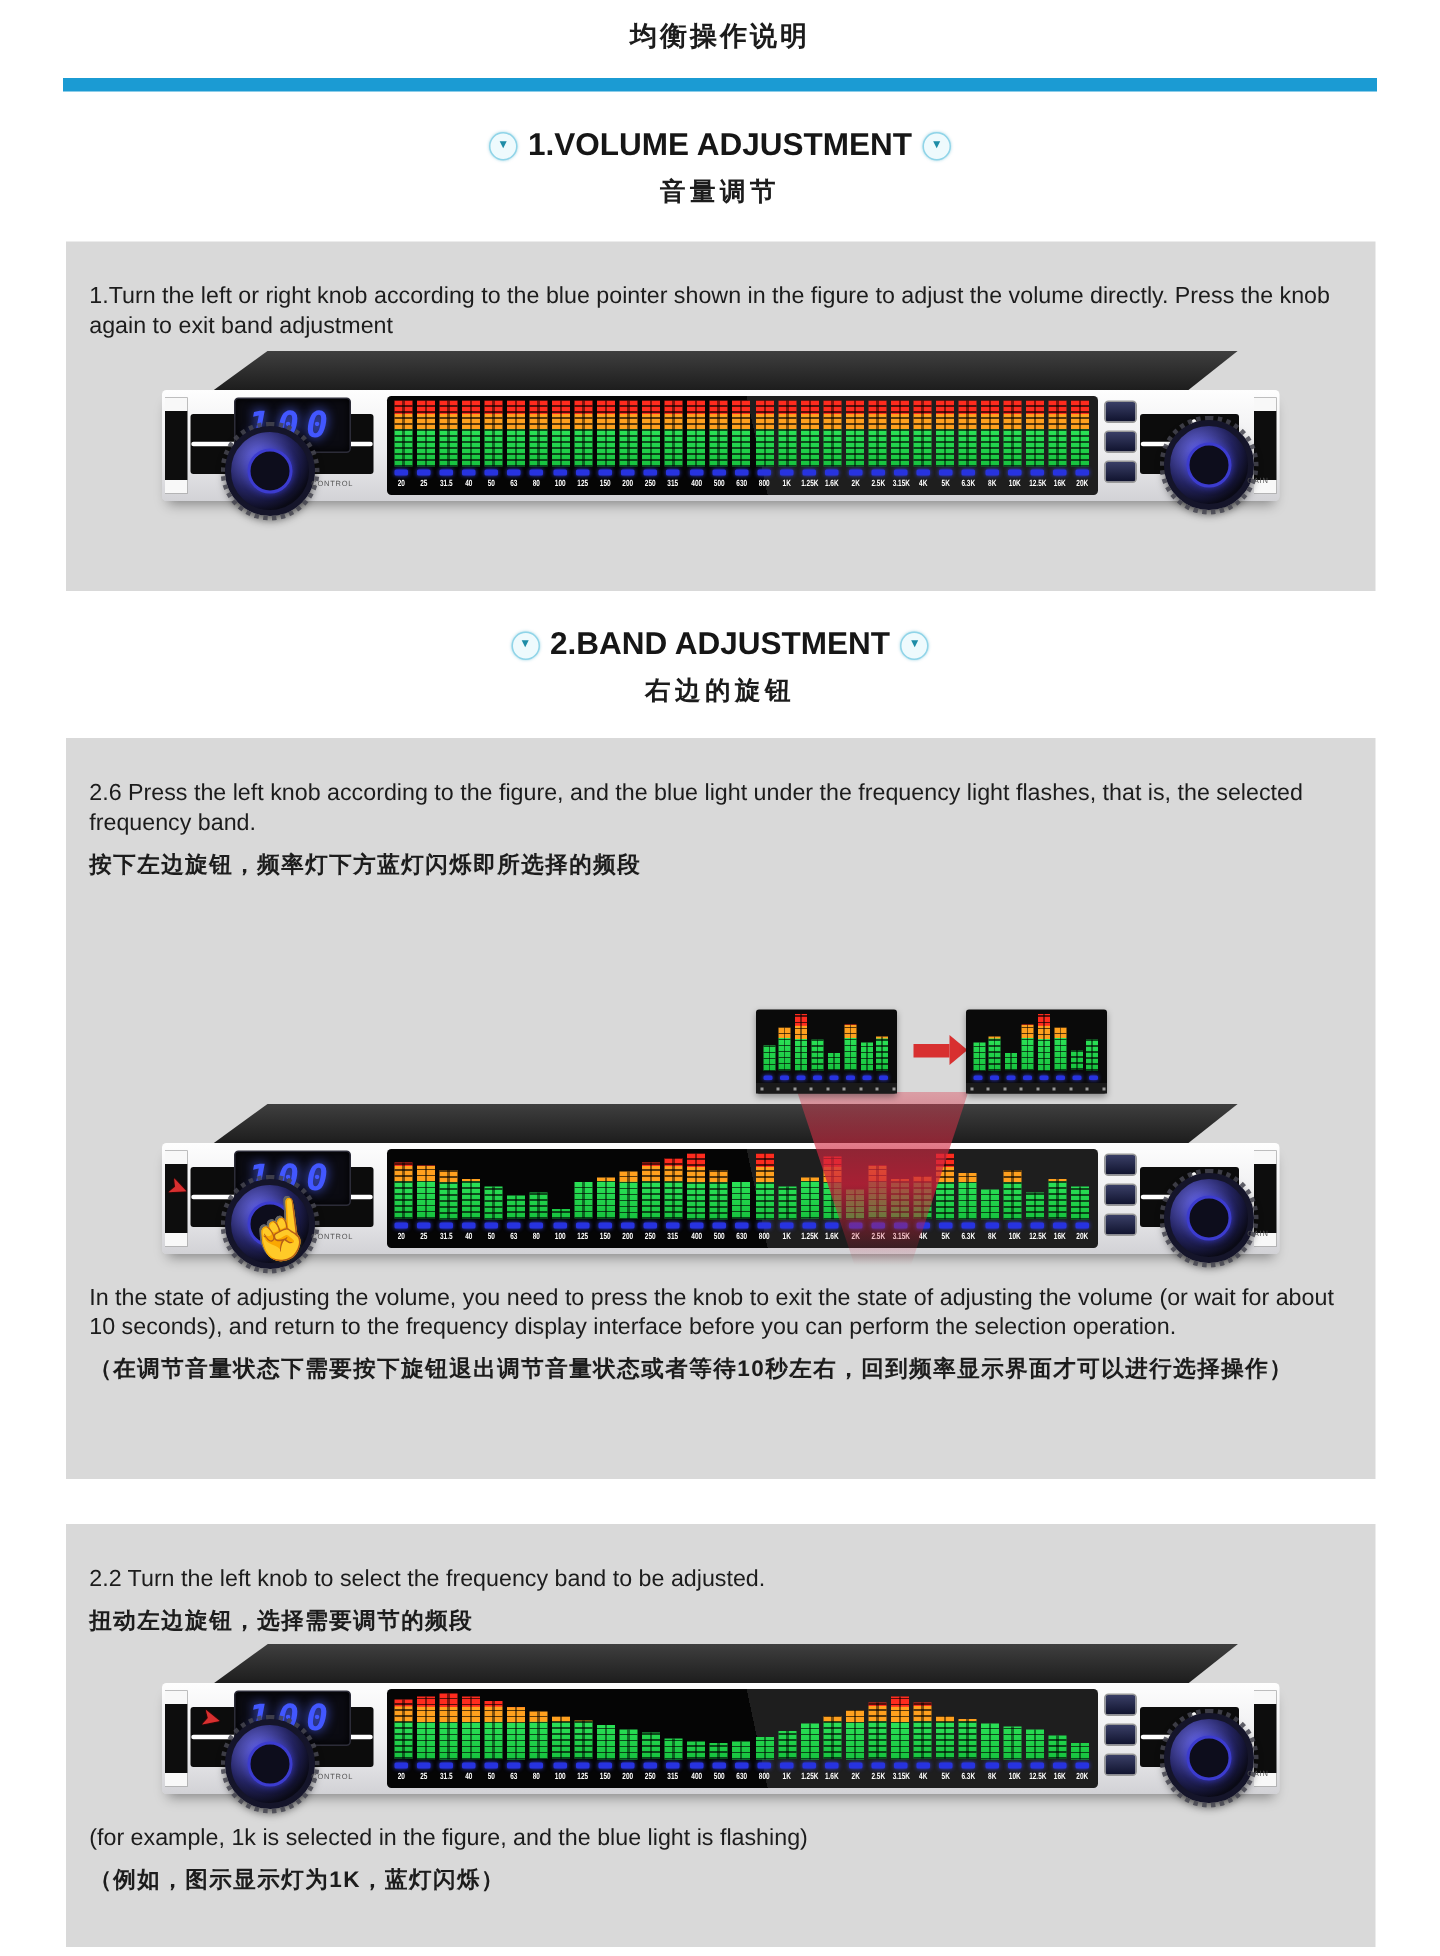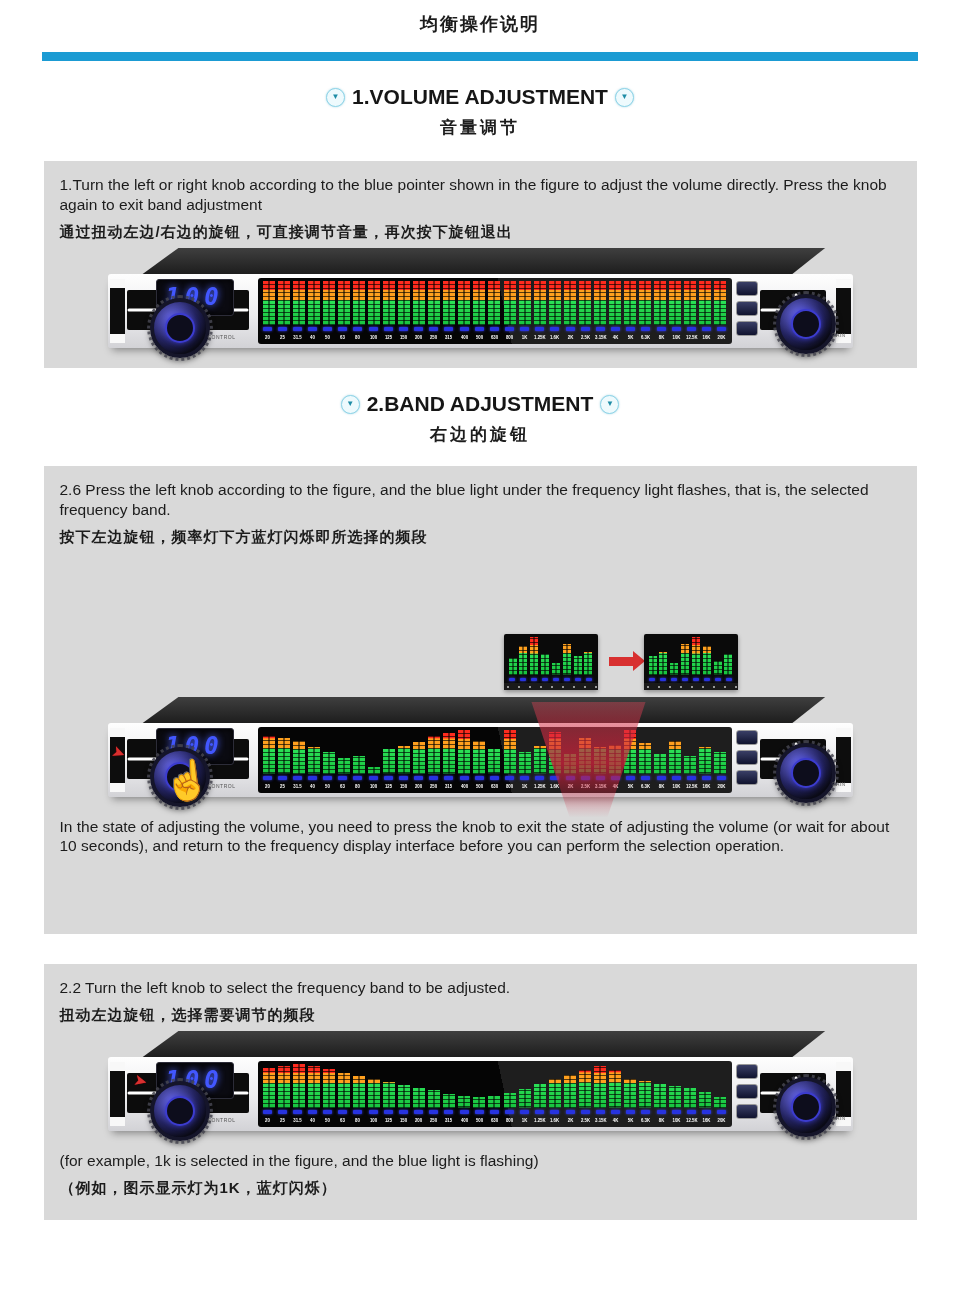--- a/index.html
+++ b/index.html
@@ -7,21 +7,21 @@
         font-family:"Liberation Sans",sans-serif;color:#1c1c1c;}
   .title{margin:34px 0 0;text-align:center;font-size:27px;font-weight:bold;letter-spacing:-0.5px;color:#111;}
   .subtitle{margin-top:12px;text-align:center;font-size:18px;font-weight:bold;letter-spacing:2px;}
   .divider{width:876px;height:9px;margin:16px auto 0;background:#1b9bd3;}
   .sec-head{display:flex;justify-content:center;align-items:center;gap:7px;margin-top:24px;}
   .sec-title{font-size:21px;font-weight:bold;color:#161616;}
   .badge{width:17px;height:17px;border-radius:50%;background:#eefafd;border:1px solid #8fd4e8;
          display:flex;align-items:center;justify-content:center;box-shadow:0 0 2px rgba(60,170,200,.5);}
   .badge .tri{font-size:8px;line-height:8px;color:#1e8ca6;transform:translateY(-0.5px);}
   .sec-zh{margin-top:7px;text-align:center;font-size:17px;font-weight:bold;letter-spacing:3px;}
-  .box{position:relative;width:845px;margin:0 auto;background:#d9d9d9;padding:12px 14px;box-sizing:content-box;}
+  .box{position:relative;width:845px;margin:0 auto;background:#d9d9d9;padding:25px 14px;box-sizing:content-box;}
   #box1{margin-top:22px;height:183px;}
   #box2{margin-top:20px;height:444px;}
   #box3{margin-top:30px;height:232px;}
   .en{margin:2px 2px 0;font-size:15.5px;line-height:1.28;}
   .zh{margin:8px 2px 0;font-size:15px;font-weight:bold;letter-spacing:1px;}
   .spacer{height:86px;}
 
   
   .eq-fig{position:relative;width:745px;height:118px;margin:6px auto 0;}
   .eq-top{position:absolute;left:30px;top:0;width:688px;height:30px;
@@ -105,21 +105,20 @@
       </span>
     <span class="sec-title">1.VOLUME ADJUSTMENT</span>
     <span class="badge">
         <span class="tri">▼</span>
       </span>
   </div>
   <div class="sec-zh">音量调节</div>
 
   <div class="box" id="box1">
     <p class="en">1.Turn the left or right knob according to the blue pointer shown in the figure to adjust the volume directly. Press the knob again to exit band adjustment</p>
-    <p class="zh">通过扭动左边/右边的旋钮，可直接调节音量，再次按下旋钮退出</p>
     <div class="eq-fig">
         <div class="eq-top"></div>
         <div class="eq-panel">
           <div class="ear left"></div>
           <div class="ear right"></div>
           <div class="wavebox left">
             <svg viewBox="0 0 122 40">
               <path d="M2,20 H52 L60,33 L70,5 L79,20 H120" fill="none" stroke="#fff" stroke-width="3" stroke-linejoin="round" stroke-linecap="round"></path>
             </svg>
           </div>
@@ -594,20 +593,21 @@
             <div style="width:20px;height:13px;border-radius:3px;border:1px solid #999;background:linear-gradient(#3a3f66,#10132e);"></div>
             <div style="width:20px;height:13px;border-radius:3px;border:1px solid #999;background:linear-gradient(#3a3f66,#10132e);"></div>
           </div>
           <div class="knob kright"></div>
           <div class="tinylabel lbl-gain">GAIN</div>
         </div>
         <div class="hand-icon">☝</div>
         <div class="red-arrow-glyph arrow-knob">➤</div>
       </div>
     <p class="en">In the state of adjusting the volume, you need to press the knob to exit the state of adjusting the volume (or wait for about 10 seconds), and return to the frequency display interface before you can perform the selection operation.</p>
+    <p class="zh">（在调节音量状态下需要按下旋钮退出调节音量状态或者等待10秒左右，回到频率显示界面才可以进行选择操作）</p>
   </div>
 
   <div class="box" id="box3">
     <p class="en">2.2 Turn the left knob to select the frequency band to be adjusted.</p>
     <p class="zh">扭动左边旋钮，选择需要调节的频段</p>
     <div class="eq-fig">
         <div class="eq-top"></div>
         <div class="eq-panel">
           <div class="ear left"></div>
           <div class="ear right"></div>

